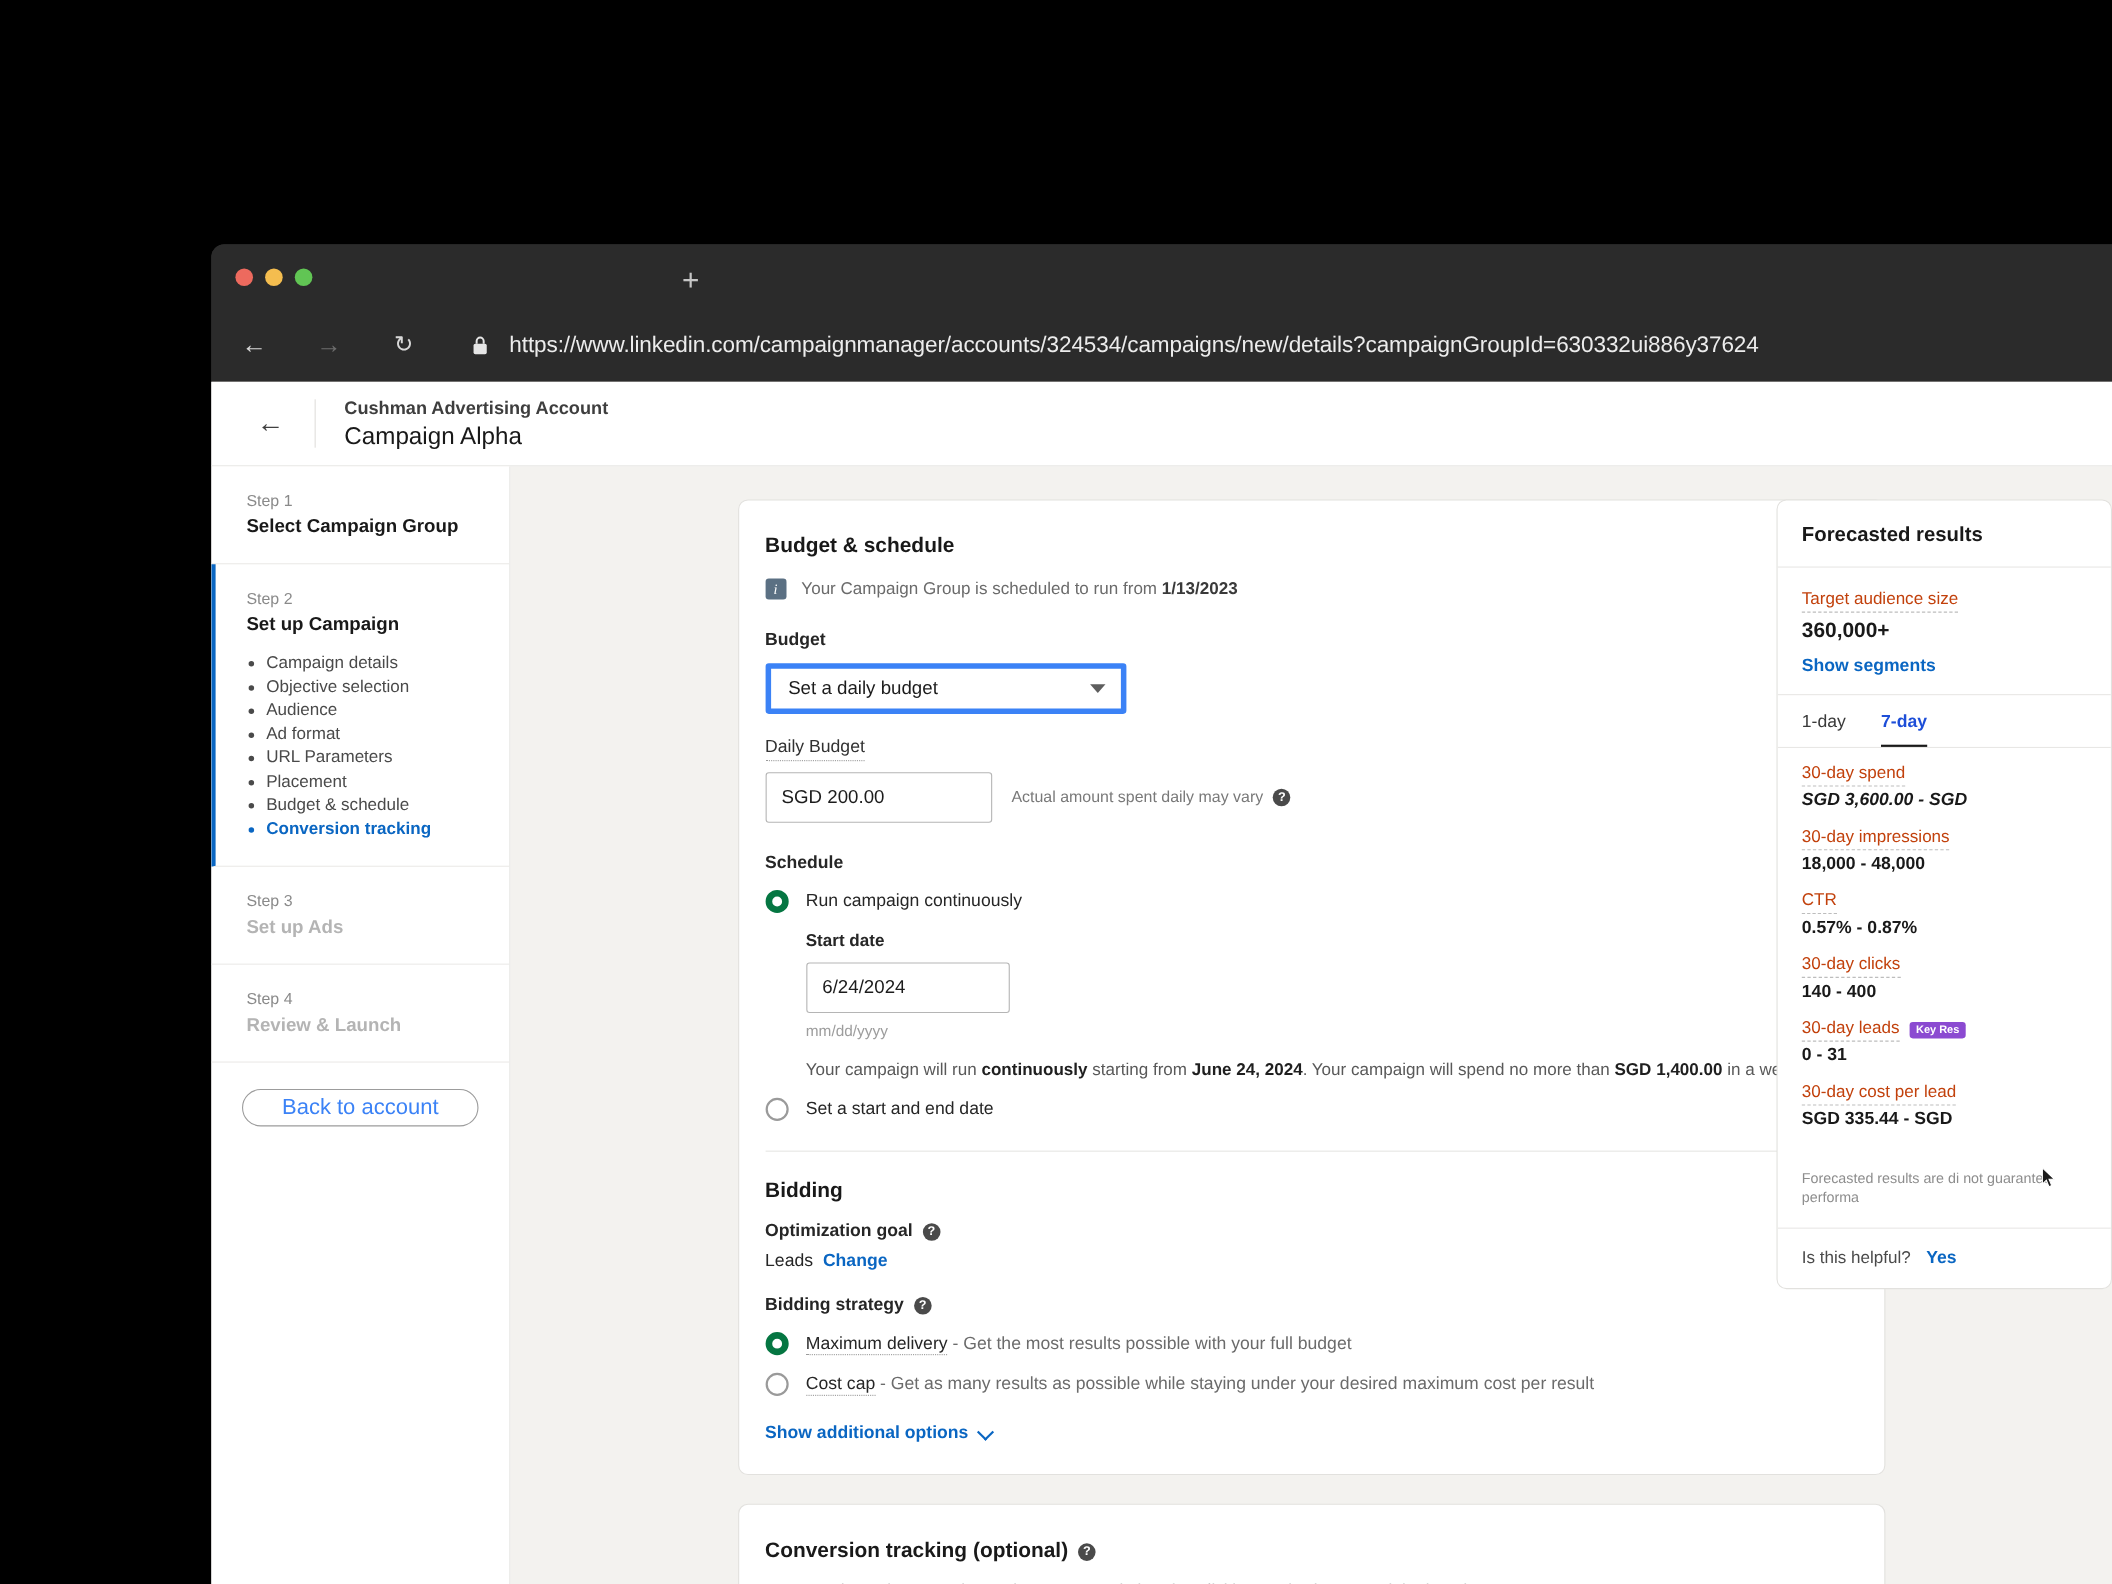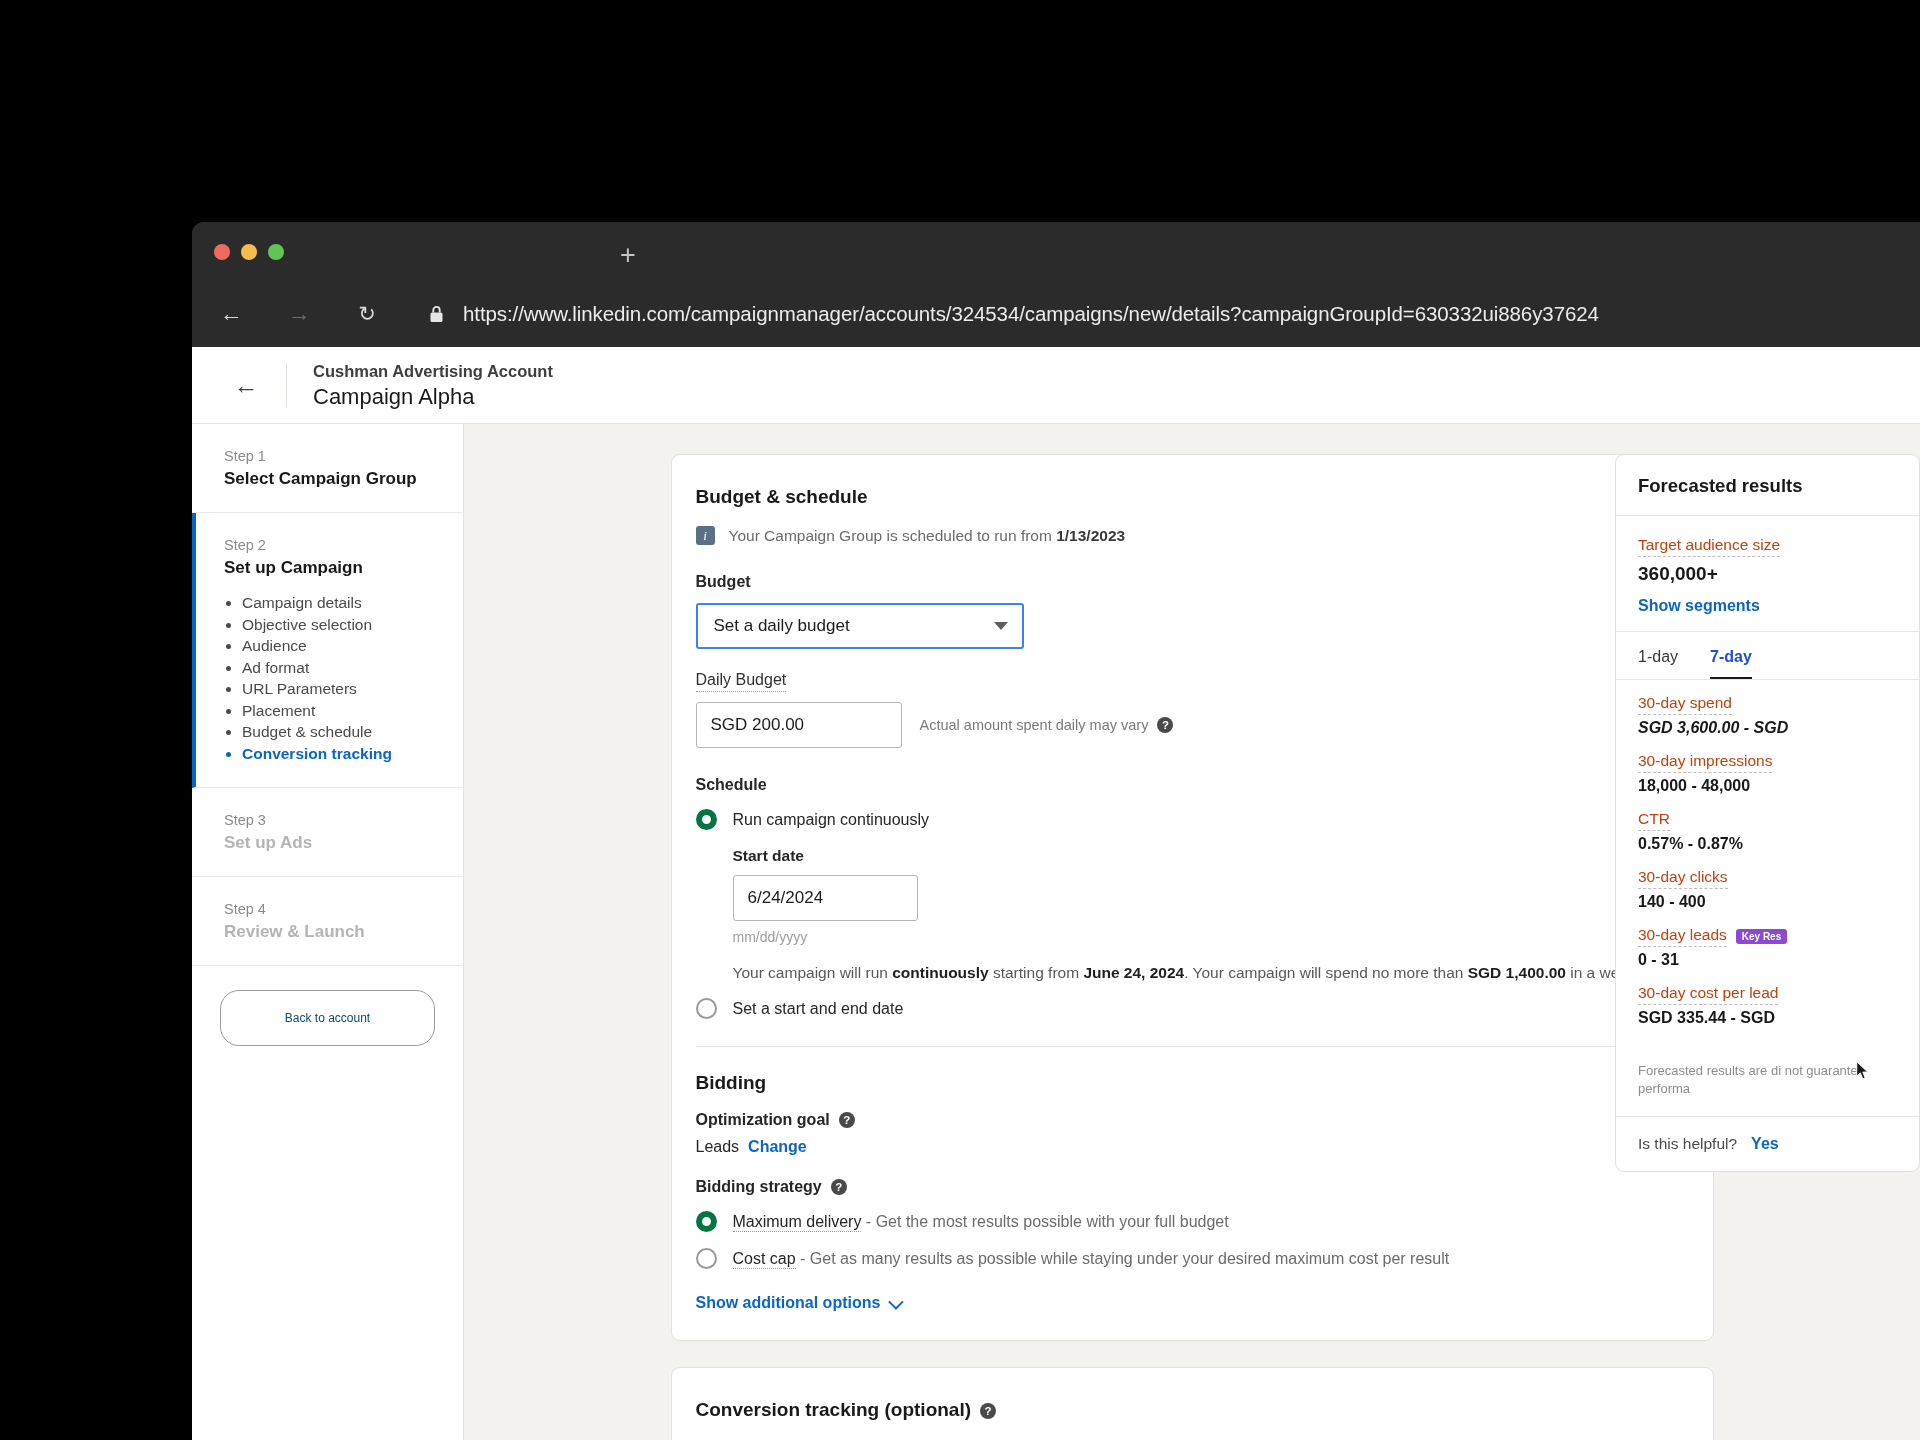--- a/index.html
+++ b/index.html
@@ -156,26 +156,26 @@
   .substeps li::before {
     content: ""; position: absolute;
     left: 2px; top: 8px;
     width: 5px; height: 5px; border-radius: 50%;
     background: #4a4a4a;
   }
   .substeps li.current { color: #0a66c2; font-weight: bold; }
   .substeps li.current::before { background: #0a66c2; }
   .sidebar-foot { padding: 24px 28px; }
   .back-account-btn {
-    width: 100%; height: 56px;
+    width: 100%; height: 34px;
     border: 1px solid #9c9c9c;
     border-radius: 19px;
     background: #fff;
     font-family: "Liberation Sans", sans-serif;
-    font-size: 12px; color: #0c4a6e;
+    font-size: 20px; color: #3b82f6;
     cursor: pointer;
   }
 
   
   .main {
     flex: 1;
     padding: 30px 0 0 0;
     display: flex;
     justify-content: center;
     position: relative;
@@ -218,21 +218,21 @@
   .field-label.dotted {
     display: inline-block;
     border-bottom: 1px dotted #9a9a9a;
     padding-bottom: 2px;
     font-weight: normal; color: #313131;
   }
 
   .select-box {
     margin-top: 12px;
     width: 328px; height: 46px;
-    border: 2px solid #3b82f6; border-radius: 3px;
+    border: 5px solid #3b82f6; border-radius: 3px;
     background: #fff;
     display: flex; align-items: center;
     padding: 0 14px 0 16px;
     cursor: pointer;
   }
   .select-val { flex: 1; font-size: 17px; color: #1c1c1c; }
   .caret-dn {
     width: 0; height: 0;
     border-left: 7px solid transparent;
     border-right: 7px solid transparent;

